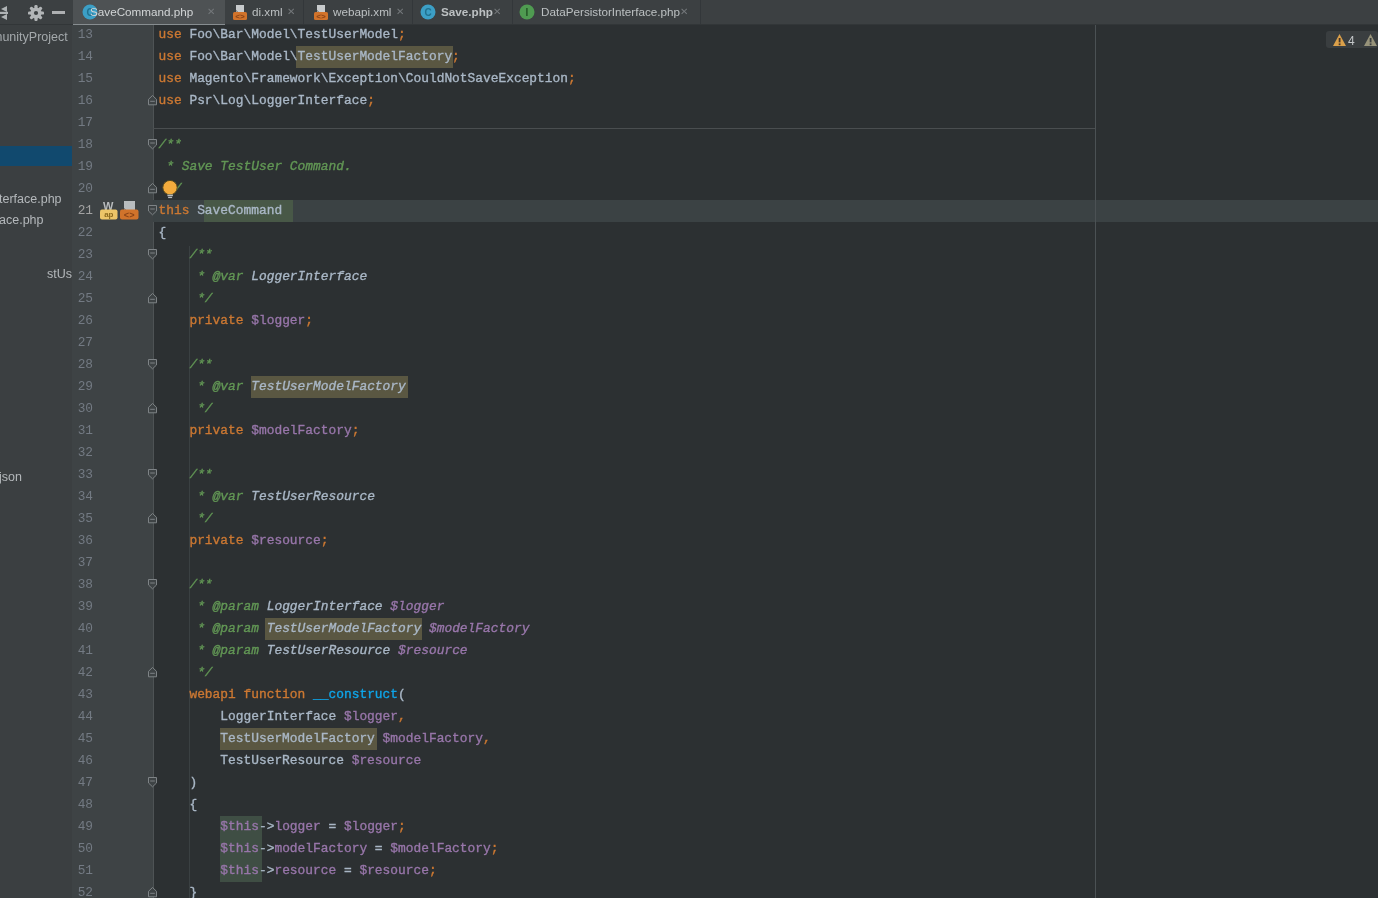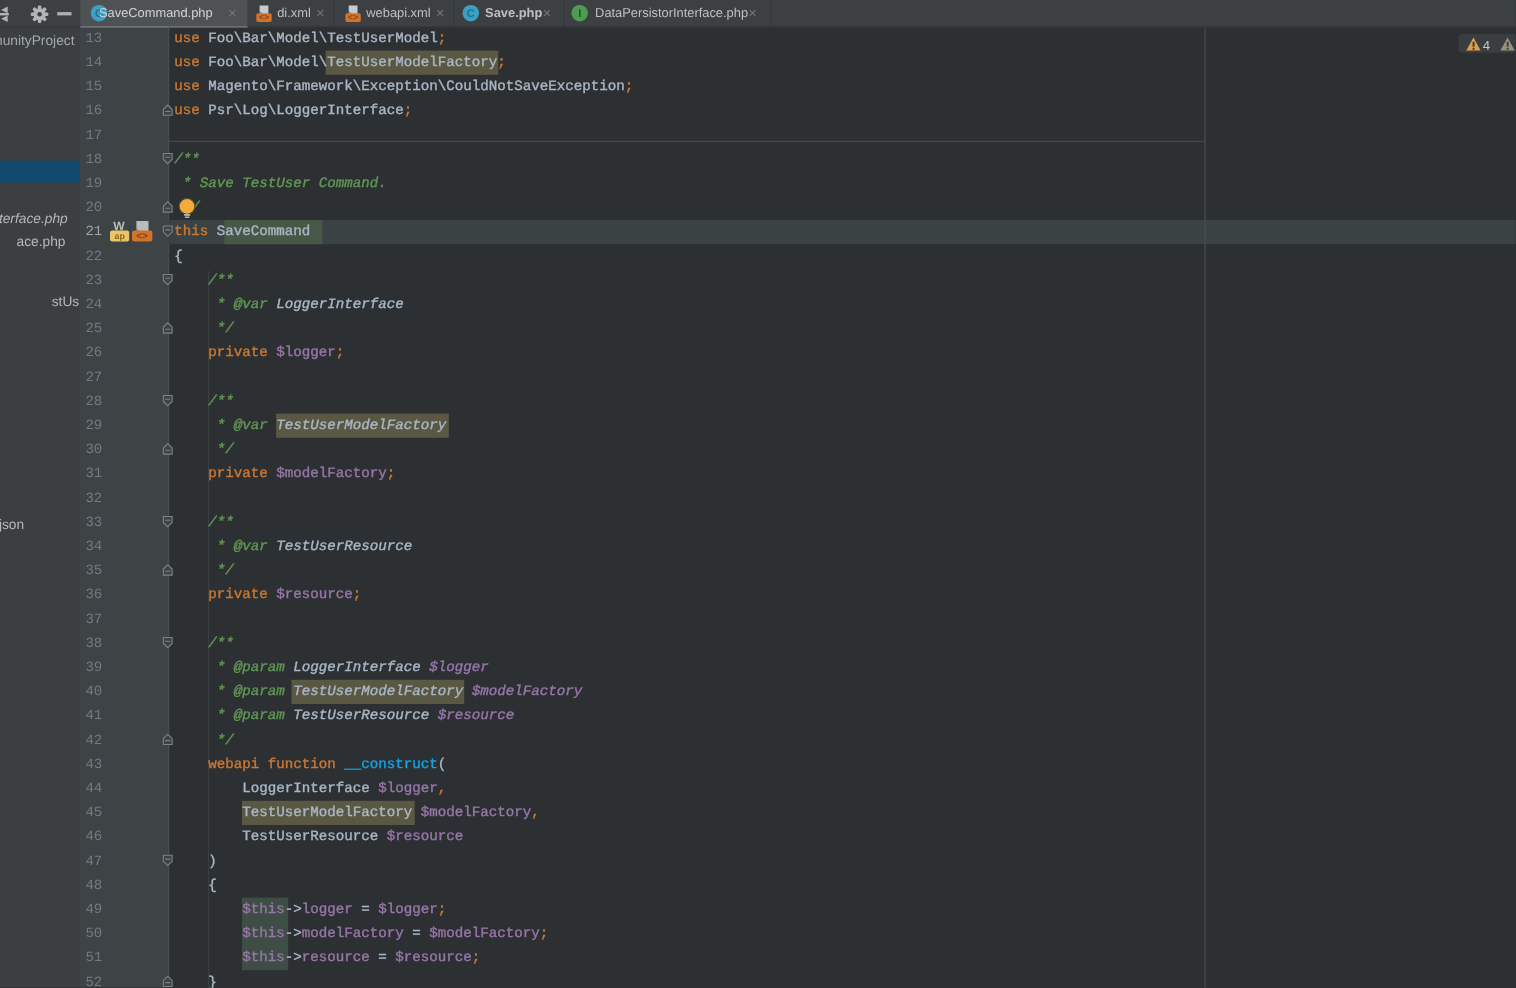--- a/index.html
+++ b/index.html
@@ -101,22 +101,22 @@
       <text x="8" y="11.6" text-anchor="middle" font-size="10" font-family="Liberation Sans" font-weight="bold" fill="#235425">I</text>
     </svg>
   <div class="tabtxt" style="left:541px;">DataPersistorInterface.php</div>
   <div class="tabx" style="left:680px;">✕</div>
 </div>
 <div class="abs" id="activeline"></div>
 
 <div class="abs" id="panel"></div>
 <div class="ptxt" style="left:-8px;top:30px;color:#a4a9ac;">munityProject</div>
 <div class="abs" id="bluerow"></div>
-<div class="ptxt" style="left:-1px;top:192px;font-style:italic;">terface.php</div>
-<div class="ptxt" style="left:-1px;top:213px;padding-left:16px;">ace.php</div>
+<div class="ptxt" style="left:-1px;top:192px;">terface.php</div>
+<div class="ptxt" style="left:-1px;top:213px;">ace.php</div>
 <div class="ptxt" style="left:-1px;top:267px;padding-left:48px;">stUser</div>
 <div class="ptxt" style="left:-1px;top:470px;">json</div>
 
 <div class="abs" id="gutter"></div>
 <pre id="nums">13
 14
 15
 16
 17
 18

